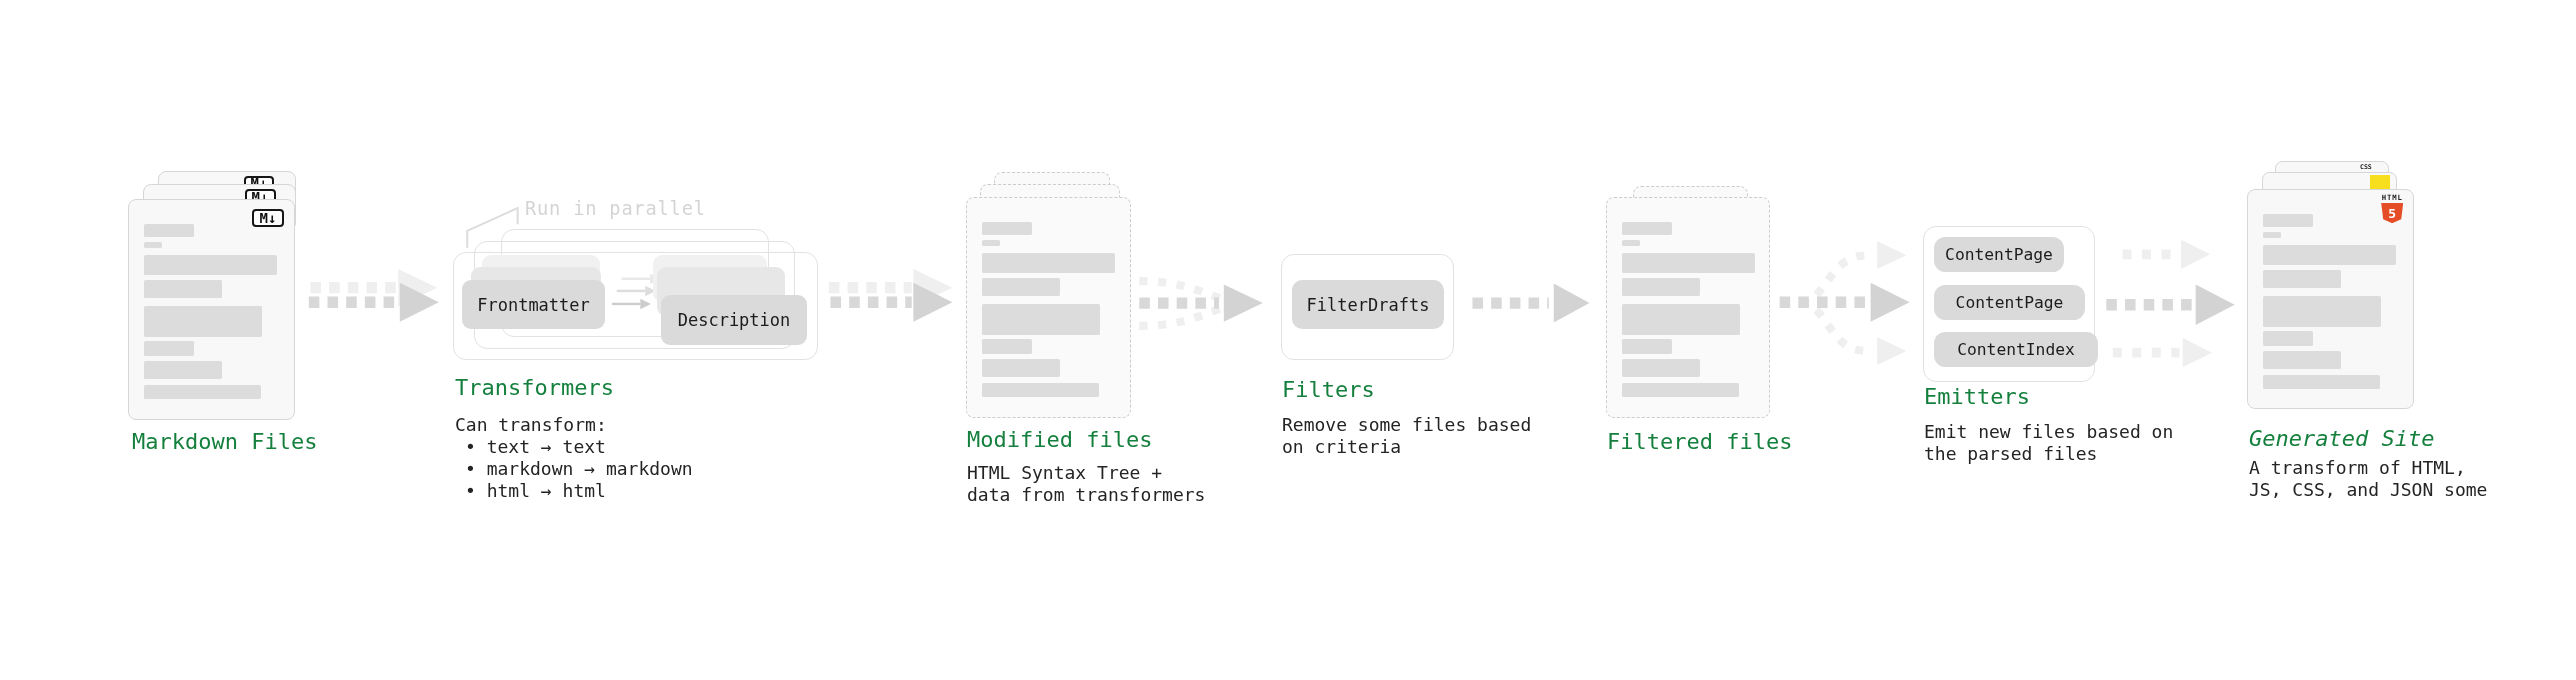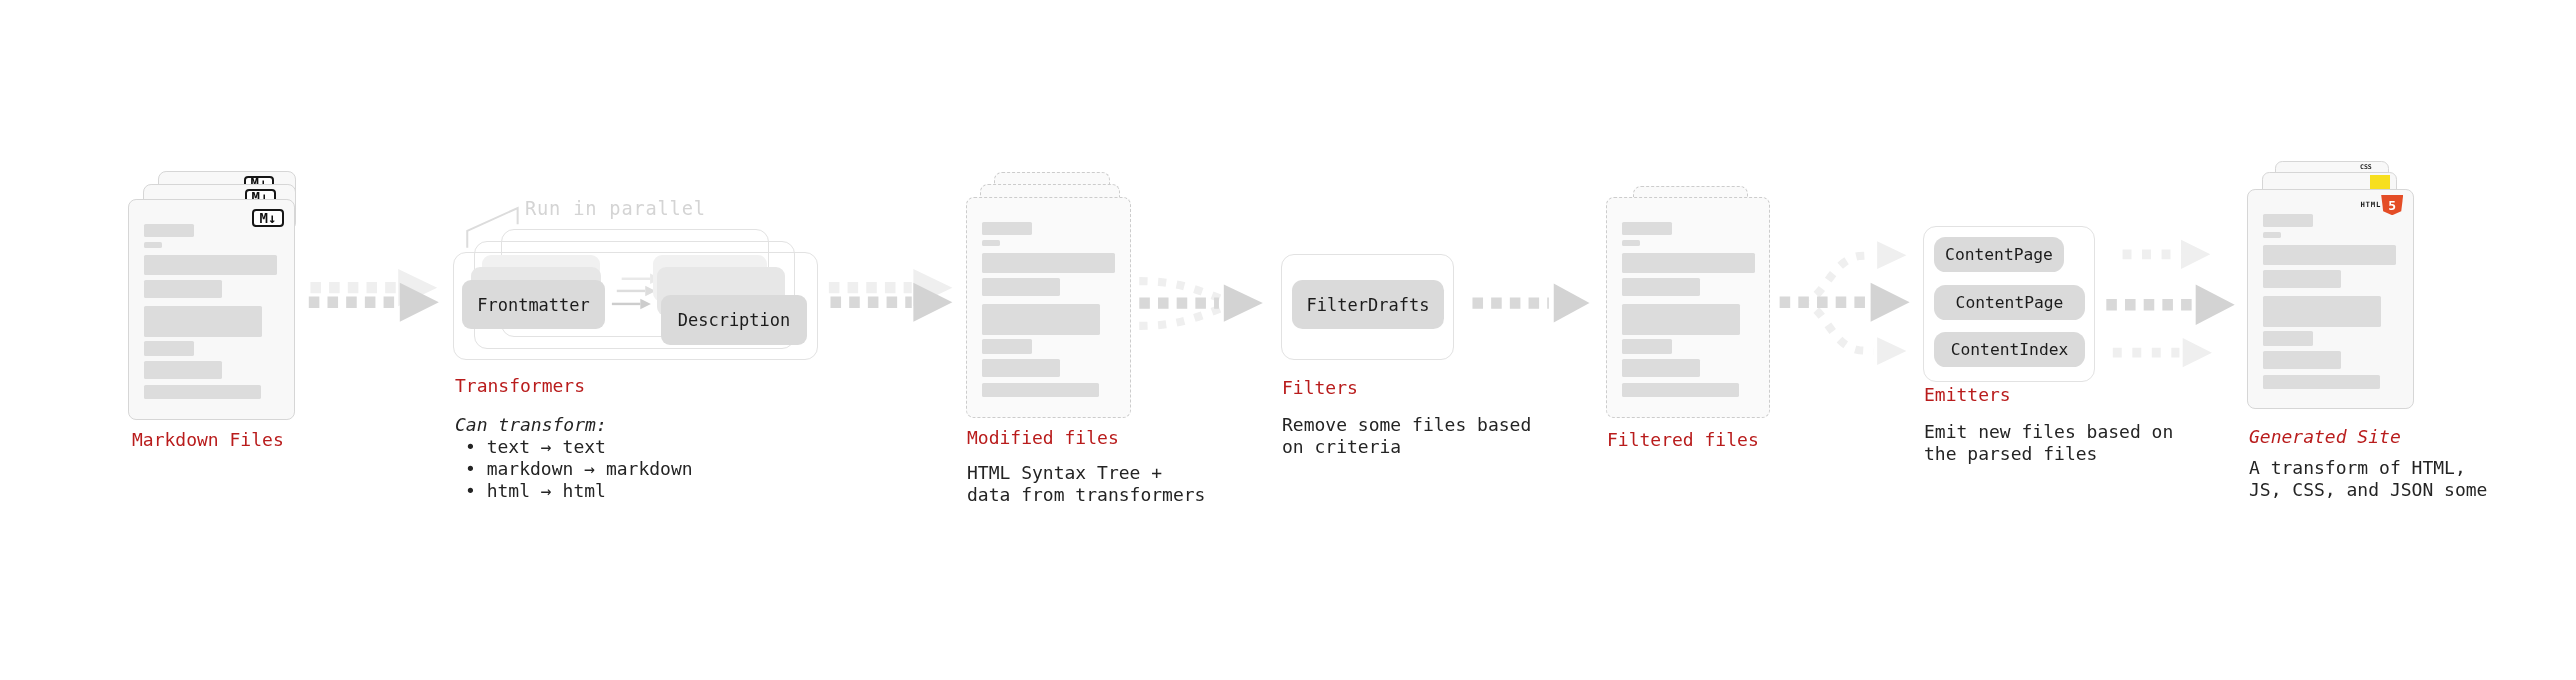--- a/index.html
+++ b/index.html
@@ -12,40 +12,40 @@
 
   
   .doc{position:absolute;background:var(--card-bg);border:1.6px solid var(--card-border);border-radius:8.1px;box-sizing:border-box;}
   .doc.dashed{background:var(--dashed-card-bg);border:1.6px dashed var(--dashed-border);}
   .skbar{position:absolute;left:15.4px;background:var(--skeleton);border-radius:1.6px;}
 
   
   .md-badge{position:absolute;display:flex;align-items:center;justify-content:center;
     background:#ffffff;border:2.4px solid #161616;border-radius:4.1px;
     font-weight:bold;font-size:14px;color:#111;box-sizing:border-box;}
-  .html5-badge{position:absolute;display:flex;flex-direction:row;align-items:center;text-align:right;}
+  .html5-badge{position:absolute;display:flex;flex-direction:column;align-items:center;text-align:right;}
   .html5-badge .word{font-size:7.3px;font-weight:bold;letter-spacing:0.8px;color:#1b1b1b;line-height:8.1px;}
   .html5-badge .shield{width:22px;height:20.3px;background:var(--html5);margin-top:0.8px;
     clip-path:polygon(0 0,100% 0,91% 80%,50% 100%,9% 80%);
     display:flex;align-items:center;justify-content:center;color:#fff;font-weight:bold;font-size:13px;}
   .css-badge{position:absolute;display:flex;flex-direction:column;align-items:center;}
   .css-badge .word{font-size:6.5px;font-weight:bold;color:#222;line-height:6.5px;}
   .css-badge .bar{width:16.3px;height:3.3px;background:var(--css);margin-top:0.8px;}
   .js-badge{position:absolute;background:var(--js);}
 
   
   .frame{position:absolute;border:1.6px solid var(--container-border);border-radius:13px;box-sizing:border-box;background:transparent;}
   .frame.filled{background:#ffffff;}
   .chip{position:absolute;background:var(--node-bg);border-radius:9px;
     display:flex;align-items:center;justify-content:center;font-size:17px;color:#1c1c1c;box-sizing:border-box;}
   .chip.echo-mid{background:var(--node-echo-mid);}
   .chip.echo-light{background:var(--node-echo-light);}
 
   
-  .label{position:absolute;font-size:18px;color:#b91c1c;white-space:nowrap;}
+  .label{position:absolute;font-size:22px;color:#15803d;white-space:nowrap;}
   .caption{position:absolute;font-size:18px;line-height:22px;color:#242424;white-space:nowrap;}
   .bullets{position:absolute;font-size:18px;line-height:22px;color:#242424;white-space:nowrap;}
   .bullets .bullet-line::before{content:"• ";}
   .annotation{position:absolute;font-size:18.7px;color:var(--annotation);letter-spacing:0.8px;white-space:nowrap;}
 
   
   .dashline{stroke:var(--arrow);stroke-width:14;stroke-dasharray:13 10;fill:none;}
   .dashline.thin{stroke-width:12;stroke-dasharray:11 13;}
   .dashline.light{stroke:var(--arrow-light);}
   .curve{stroke:var(--arrow-light);stroke-width:10;stroke-dasharray:10 13;fill:none;}
@@ -153,21 +153,21 @@
 
     <div class="chip echo-light" style="left:482px;top:255px;width:118px;height:47px;"></div>
     <div class="chip echo-mid" style="left:471px;top:267px;width:130px;height:49px;"></div>
     <div class="chip" style="left:462px;top:280px;width:143px;height:49px;">Frontmatter</div>
 
     <div class="chip echo-light" style="left:653px;top:255px;width:114px;height:47px;"></div>
     <div class="chip echo-mid" style="left:657px;top:267px;width:128px;height:49px;"></div>
     <div class="chip" style="left:661px;top:295px;width:146px;height:50px;">Description</div>
 
     <div class="label" style="left:455px;top:375px;">Transformers</div>
-    <div class="caption" style="left:455px;top:414px;font-style:italic;">Can transform:</div>
+    <div class="caption" style="left:455px;top:414px;">Can transform:</div>
     <div class="bullets" style="left:465px;top:436px;">
       <div class="bullet-line">text → text</div>
       <div class="bullet-line">markdown → markdown</div>
       <div class="bullet-line">html → html</div>
     </div>
   </div>
 
   <div>
     <div class="doc dashed" style="left:994px;top:172px;width:116px;height:41px;"></div>
     <div class="doc dashed" style="left:980px;top:184px;width:140px;height:42px;"></div>
@@ -210,21 +210,21 @@
         <div class="skbar" style="top: 161px; height: 18px; width: 78px;"></div>
         <div class="skbar" style="top: 185px; height: 14px; width: 117px;"></div>
       </div>
     <div class="label" style="left:1607px;top:429px;">Filtered files</div>
   </div>
 
   <div>
     <div class="frame filled" style="left:1923px;top:226px;width:172px;height:156px;"></div>
     <div class="chip" style="left:1934px;top:237px;width:130px;height:35px;border-radius:11.4px;font-size:16.3px;">ContentPage</div>
     <div class="chip" style="left:1934px;top:285px;width:151px;height:35px;border-radius:11.4px;font-size:16.3px;">ContentPage</div>
-    <div class="chip" style="left:1934px;top:332px;width:151px;height:35px;border-radius:11.4px;font-size:16.3px;">ContentIndex</div>
+    <div class="chip" style="left:1934px;top:332px;width:164px;height:35px;border-radius:11.4px;font-size:16.3px;">ContentIndex</div>
     <div class="label" style="left:1924px;top:384px;">Emitters</div>
     <div class="caption" style="left:1924px;top:421px;">
       <div>Emit new files based on</div>
       <div>the parsed files</div>
     </div>
   </div>
 
   <div>
     <div class="doc" style="left:2275px;top:161px;width:114px;height:39px;border-radius:7.3px;">
       <span class="css-badge" style="right:14px;top:2.4px;">

